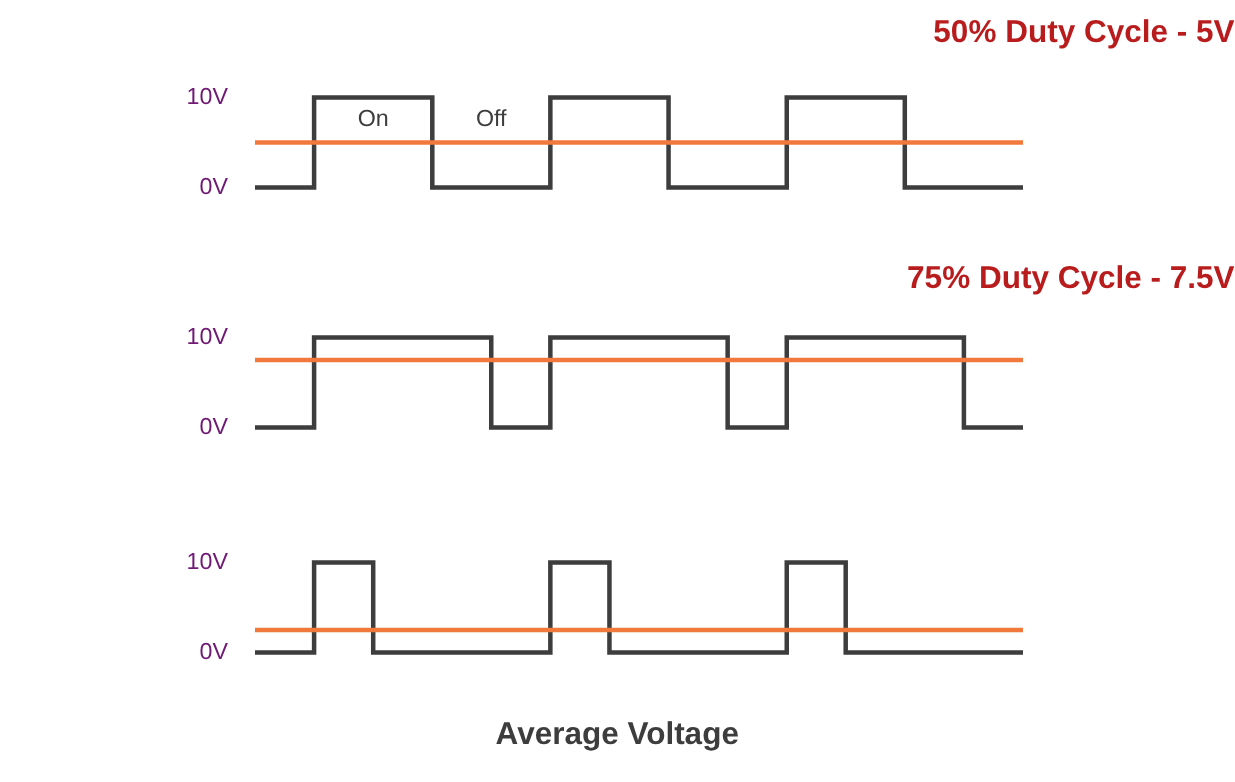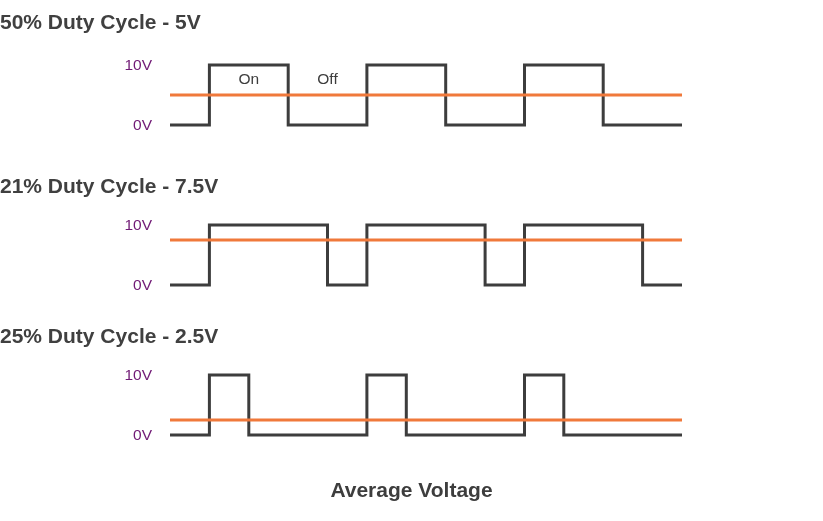--- a/index.html
+++ b/index.html
@@ -12,24 +12,24 @@
     position: relative;
     width: 823px;
     height: 521px;
     background: #ffffff;
     overflow: hidden;
   }
   .panel-title {
     position: absolute;
     left: 0;
     width: 100%;
-    text-align: left;
+    text-align: right;
     font-size: 21px;
     font-weight: 700;
-    color: #404040;
+    color: #b91c1c;
     line-height: 26px;
   }
   .tick {
     position: absolute;
     left: 86px;
     width: 66px;
     height: 22px;
     line-height: 22px;
     text-align: right;
     font-size: 15.5px;
@@ -70,29 +70,28 @@
   <div class="panel-title" style="top:9px">50% Duty Cycle - 5V</div>
   <span class="tick" style="top:54px">10V</span>
   <span class="tick" style="top:114px">0V</span>
   <svg class="wave" style="top:61px" width="512" height="68">
       <polyline points="0.0,64.0 39.4,64.0 39.4,4.0 118.2,4.0 118.2,64.0 196.9,64.0 196.9,4.0 275.7,4.0 275.7,64.0 354.5,64.0 354.5,4.0 433.2,4.0 433.2,64.0 512.0,64.0" fill="none" stroke="#3d3d3d" stroke-width="3"></polyline>
       <line x1="0" x2="512" y1="34.0" y2="34.0" stroke="#f0793b" stroke-width="3"></line>
       <text x="78.8" y="23" text-anchor="middle" fill="#3d3d3d" font-size="15.5" font-family="&quot;Liberation Sans&quot;, sans-serif">On</text>
       <text x="157.5" y="23" text-anchor="middle" fill="#3d3d3d" font-size="15.5" font-family="&quot;Liberation Sans&quot;, sans-serif">Off</text>
     </svg>
 
-  <div class="panel-title" style="top:173px">21% Duty Cycle - 7.5V</div>
+  <div class="panel-title" style="top:173px">75% Duty Cycle - 7.5V</div>
   <span class="tick" style="top:214px">10V</span>
   <span class="tick" style="top:274px">0V</span>
   <svg class="wave" style="top:221px" width="512" height="68">
       <polyline points="0.0,64.0 39.4,64.0 39.4,4.0 157.5,4.0 157.5,64.0 196.9,64.0 196.9,4.0 315.1,4.0 315.1,64.0 354.5,64.0 354.5,4.0 472.6,4.0 472.6,64.0 512.0,64.0" fill="none" stroke="#3d3d3d" stroke-width="3"></polyline>
       <line x1="0" x2="512" y1="19.0" y2="19.0" stroke="#f0793b" stroke-width="3"></line>
     </svg>
 
-  <div class="panel-title" style="top:323px">25% Duty Cycle - 2.5V</div>
   <span class="tick" style="top:364px">10V</span>
   <span class="tick" style="top:424px">0V</span>
   <svg class="wave" style="top:371px" width="512" height="68">
       <polyline points="0.0,64.0 39.4,64.0 39.4,4.0 78.8,4.0 78.8,64.0 196.9,64.0 196.9,4.0 236.3,4.0 236.3,64.0 354.5,64.0 354.5,4.0 393.8,4.0 393.8,64.0 512.0,64.0" fill="none" stroke="#3d3d3d" stroke-width="3"></polyline>
       <line x1="0" x2="512" y1="49.0" y2="49.0" stroke="#f0793b" stroke-width="3"></line>
     </svg>
 
   <div class="legend">
     <span class="legend-label">Average Voltage</span>
     <span class="legend-line" style="background: rgb(240, 121, 59);"></span>

